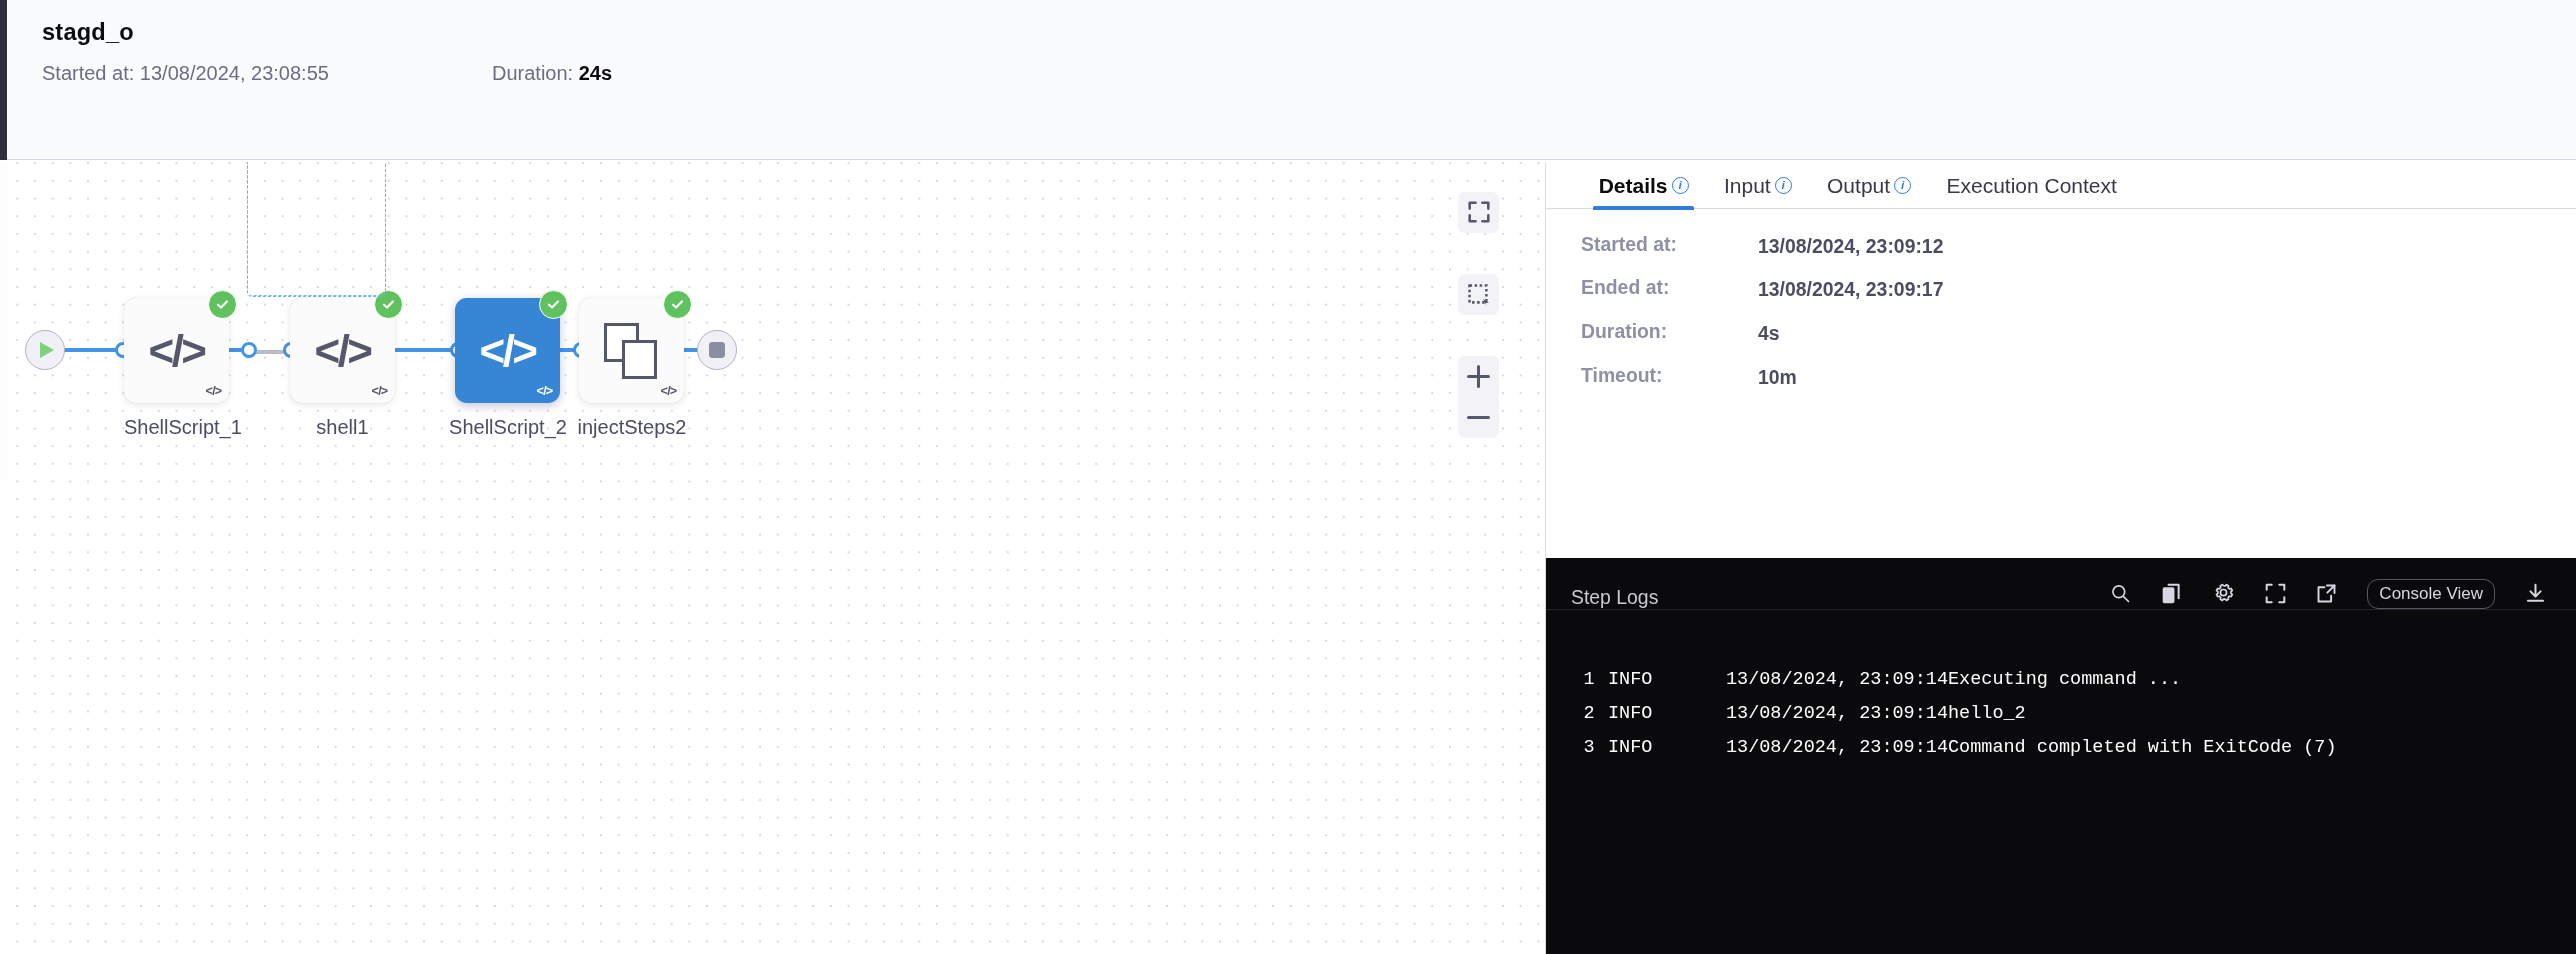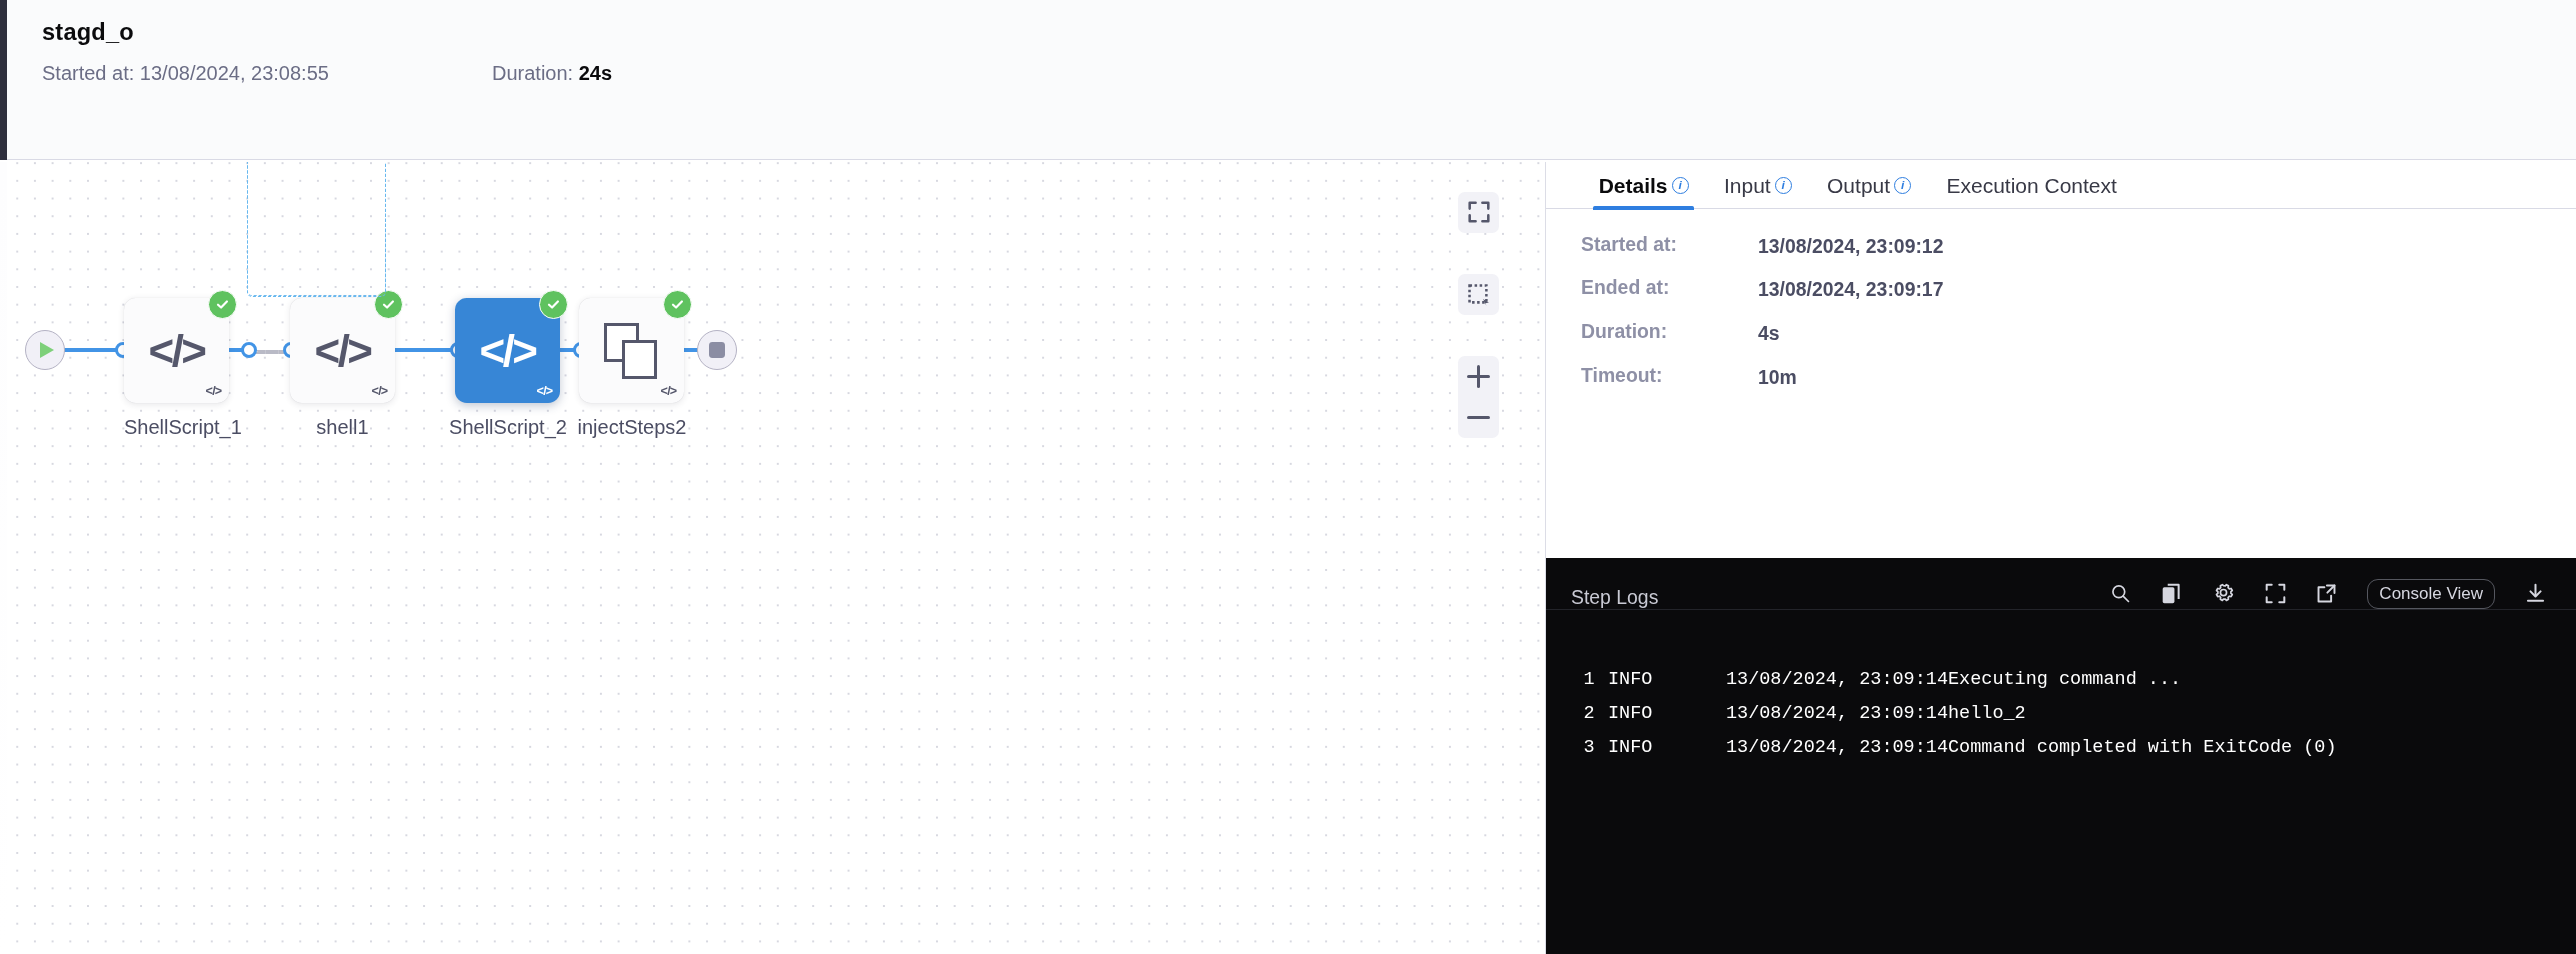--- a/index.html
+++ b/index.html
@@ -475,20 +475,20 @@
         <div class="log-line">
           <span class="ln-no">2</span>
           <span class="ln-lvl">INFO</span>
           <span class="ln-ts">13/08/2024, 23:09:14</span>
           <span class="ln-msg">hello_2</span>
         </div>
         <div class="log-line">
           <span class="ln-no">3</span>
           <span class="ln-lvl">INFO</span>
           <span class="ln-ts">13/08/2024, 23:09:14</span>
-          <span class="ln-msg">Command completed with ExitCode (0)</span>
+          <span class="ln-msg">Command completed with ExitCode (7)</span>
         </div>
       </div>
     </div>
 
   </div>
 </div>
 
 
 </body></html>

